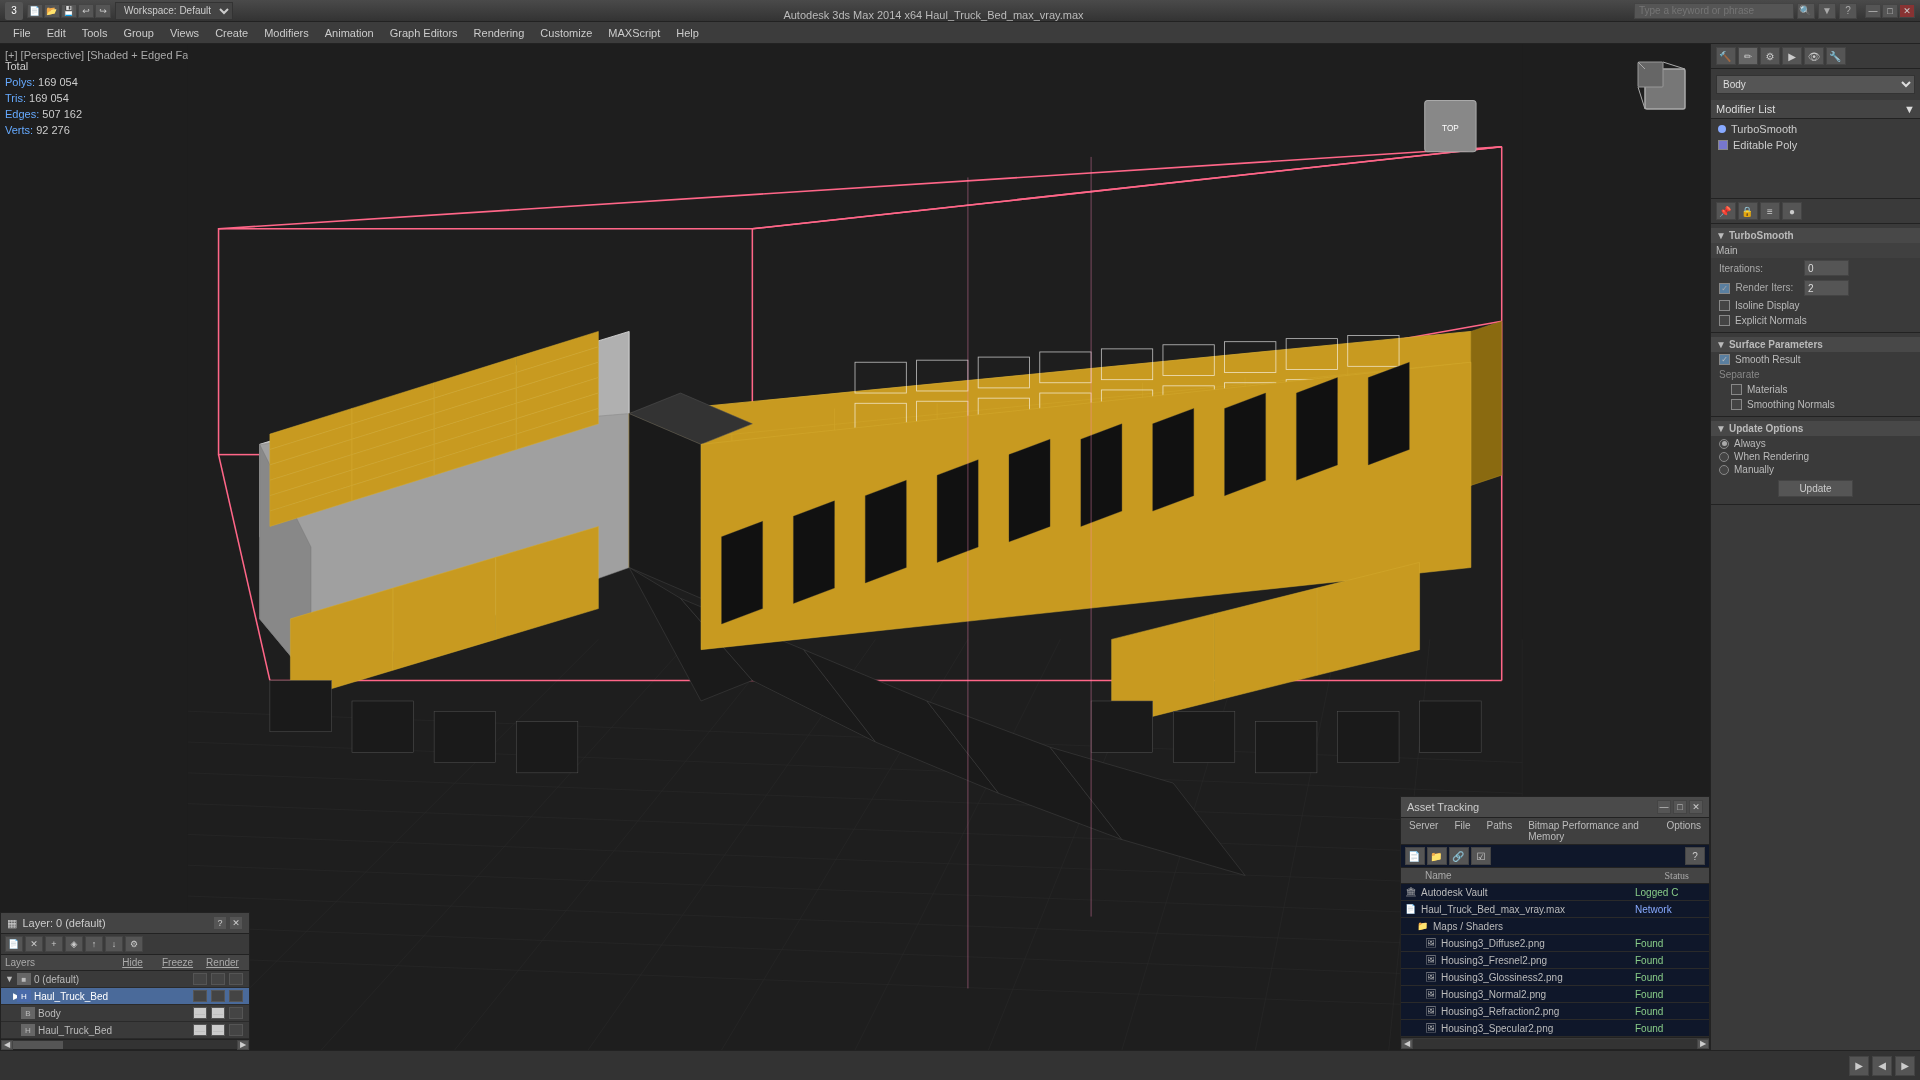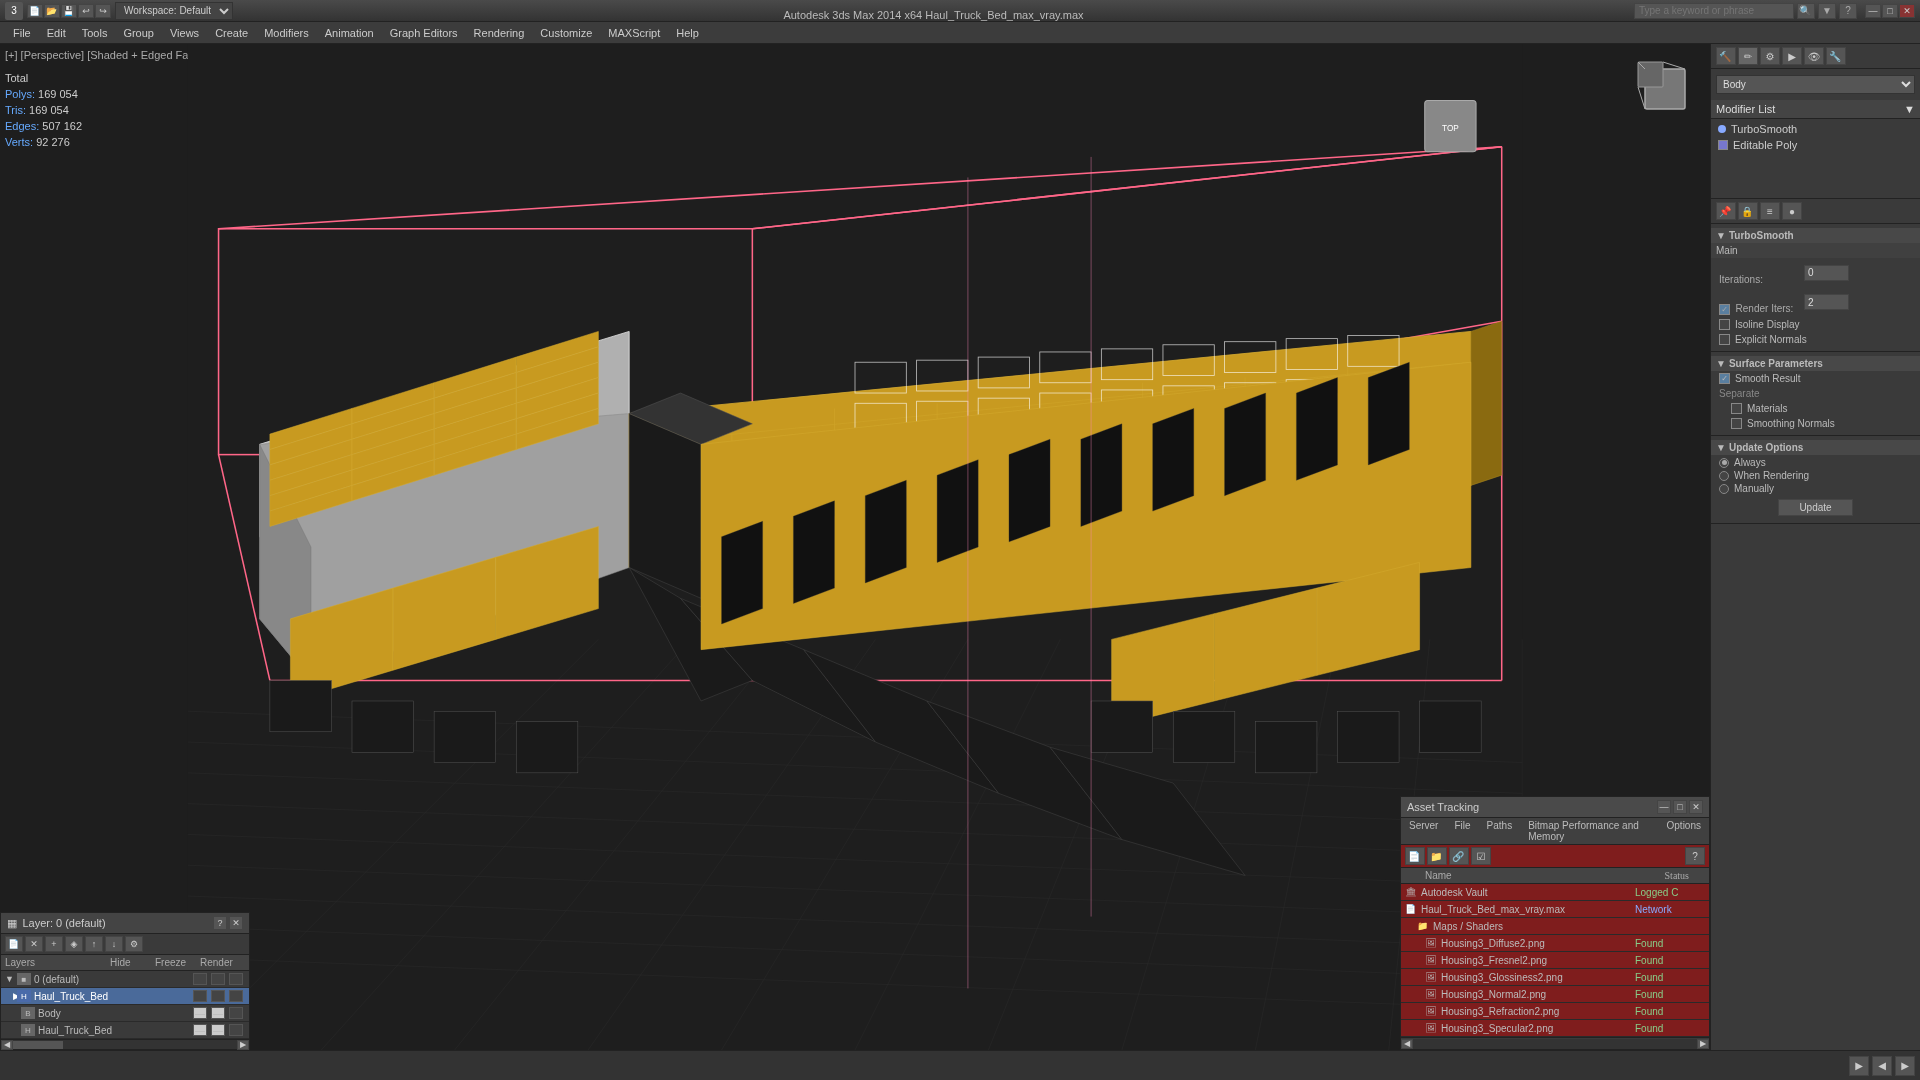--- a/index.html
+++ b/index.html
@@ -109,21 +109,21 @@
       overflow: hidden;
     }
     #viewport-label {
       position: absolute;
       top: 5px; left: 5px;
       color: #aaa;
       font-size: 11px;
     }
     #stats-panel {
       position: absolute;
-      top: 26px; left: 5px;
+      top: 14px; left: 5px;
       color: #ccc;
       font-size: 11px;
       line-height: 16px;
     }
     .stat-label { color: #6af; }
 
     
     #scene-canvas {
       width: 100%;
       height: 100%;
@@ -220,21 +220,20 @@
       display: flex;
       align-items: center;
       padding: 2px 8px;
       font-size: 10px;
       color: #bbb;
       gap: 5px;
     }
     .rp-label {
       min-width: 80px;
       color: #aaa;
-      margin-top: 14px;
     }
     .rp-input {
       width: 45px;
       background: #555;
       border: 1px solid #444;
       color: #ddd;
       font-size: 10px;
       padding: 1px 3px;
       height: 16px;
     }
@@ -355,21 +354,21 @@
     }
     .lp-header {
       display: flex;
       background: #444;
       padding: 2px 4px;
       border-bottom: 1px solid #222;
       font-size: 10px;
       color: #aaa;
     }
     .lp-col-name { flex: 1; }
-    .lp-col { width: 45px; text-align: left; }
+    .lp-col { width: 45px; text-align: center; text-decoration: underline; }
     .layer-row {
       display: flex;
       align-items: center;
       padding: 2px 4px;
       font-size: 10px;
       color: #bbb;
       border-bottom: 1px solid #2a2a2a;
     }
     .layer-row.selected { background: #4a6a9a; color: #fff; }
     .layer-row .expand { width: 12px; font-size: 9px; cursor: pointer; }
@@ -418,21 +417,21 @@
       display: flex; align-items: center; justify-content: center;
       cursor: pointer;
     }
 
     
     #asset-panel {
       position: absolute;
       right: 210px;
       bottom: 30px;
       width: 310px;
-      background: #7f1d1d;
+      background: #0f172a;
       border: 1px solid #222;
       z-index: 100;
     }
     .ap-titlebar {
       background: #4a4a4a;
       padding: 3px 6px;
       display: flex;
       align-items: center;
       justify-content: space-between;
       border-bottom: 1px solid #222;

